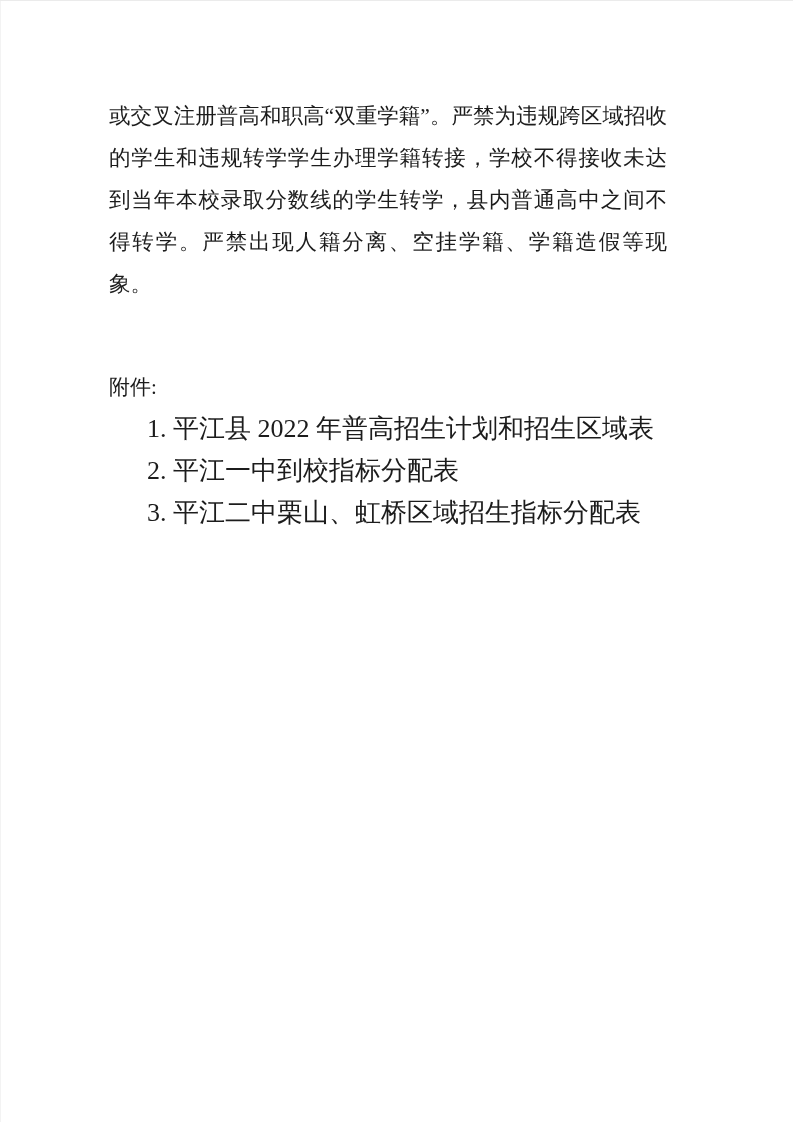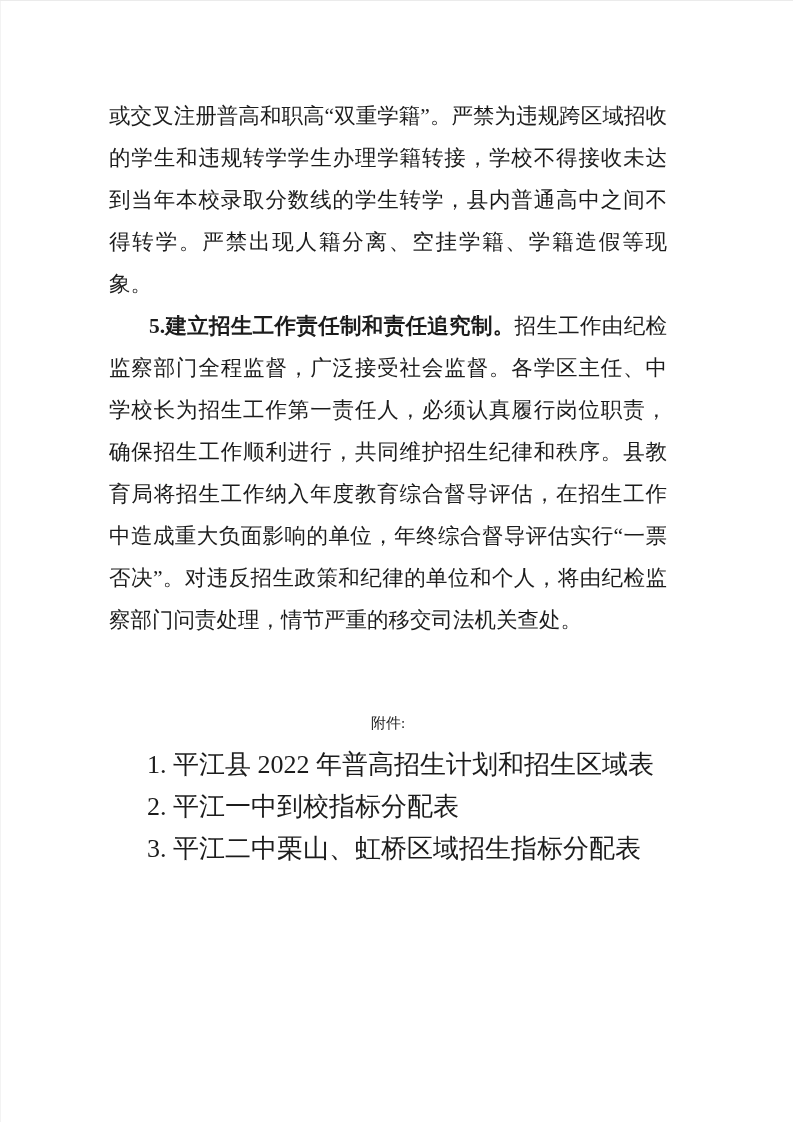--- a/index.html
+++ b/index.html
@@ -34,23 +34,22 @@
   .body-text p.indented {
     text-indent: 40px;
   }
   .bold-lead {
     font-weight: bold;
   }
   .attachments {
     margin-top: 61px;
   }
   .attach-label {
-    font-size: 15px;
+    font-size: 21px;
     line-height: 42px;
-    text-align: center;
   }
   .attach-item {
     font-size: 26px;
     line-height: 42px;
     padding-left: 38px;
   }
   .page-number {
     position: absolute;
     top: 1034px;
     left: 0;
@@ -63,21 +62,20 @@
 </style>
 </head>
 <body>
 
 <div class="page">
 
   <div class="content">
 
     <div class="body-text">
       <p><span>或交叉注册普高和职高“双重学籍”。严禁为违规跨区域招收的学生和违规转学学生办理学籍转接，学校不得接收未达到当年本校录取分数线的学生转学，县内普通高中之间不得转学。严禁出现人籍分离、空挂学籍、学籍造假等现象。</span></p>
-      <p class="indented"><span class="bold-lead">5.建立招生工作责任制和责任追究制。</span><span>招生工作由纪检监察部门全程监督，广泛接受社会监督。各学区主任、中学校长为招生工作第一责任人，必须认真履行岗位职责，确保招生工作顺利进行，共同维护招生纪律和秩序。县教育局将招生工作纳入年度教育综合督导评估，在招生工作中造成重大负面影响的单位，年终综合督导评估实行“一票否决”。对违反招生政策和纪律的单位和个人，将由纪检监察部门问责处理，情节严重的移交司法机关查处。</span></p>
     </div>
 
     <div class="attachments">
       <div class="attach-label">附件:</div>
       <div class="attach-item">1. 平江县 2022 年普高招生计划和招生区域表</div>
       <div class="attach-item">2. 平江一中到校指标分配表</div>
       <div class="attach-item">3. 平江二中栗山、虹桥区域招生指标分配表</div>
     </div>
 
   </div>

